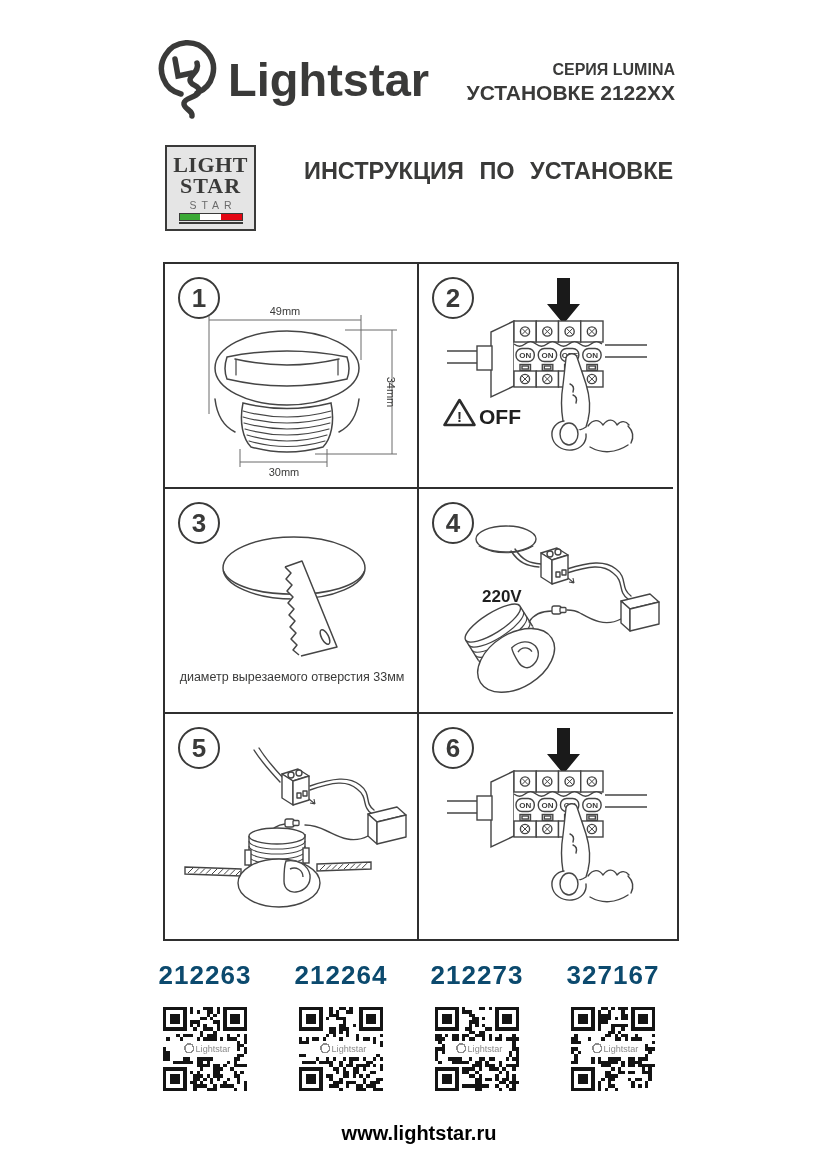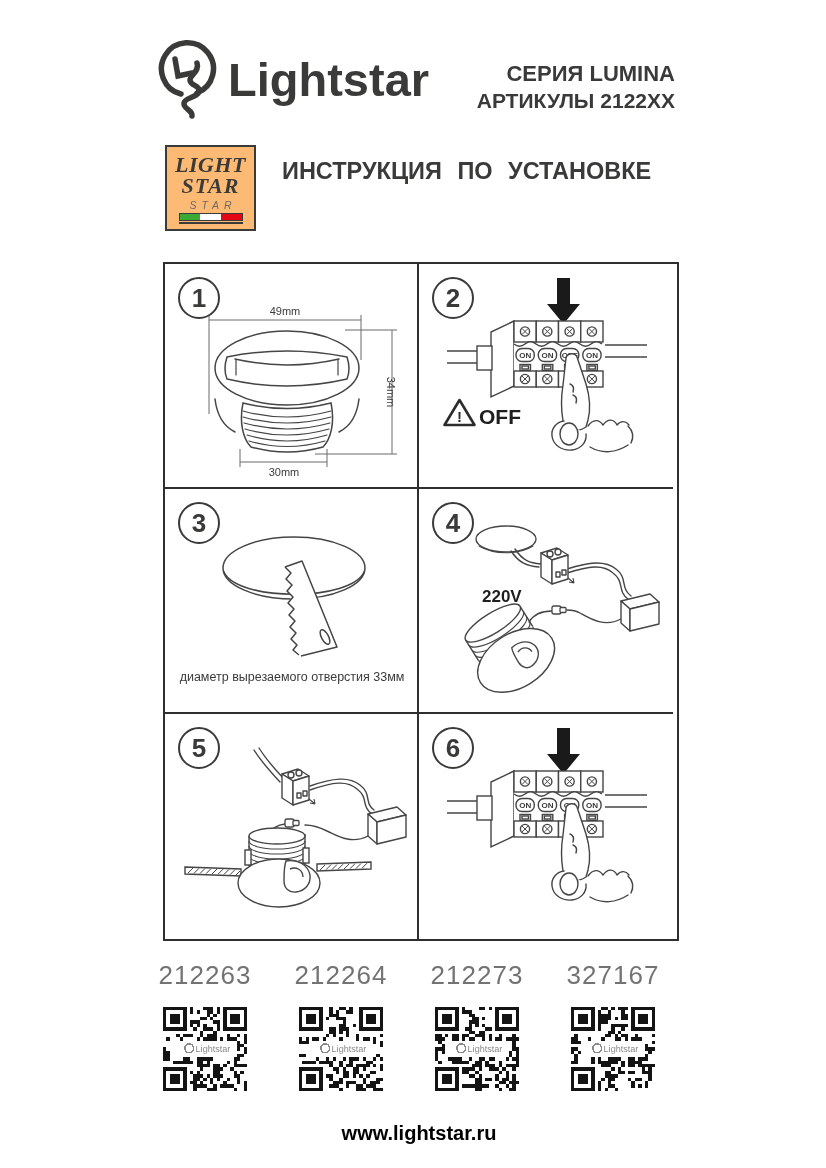--- a/index.html
+++ b/index.html
@@ -3,73 +3,73 @@
 <meta charset="utf-8">
 <style>
   html,body{margin:0;padding:0;background:#fff;}
   .page{position:relative;width:826px;height:1168px;background:#fff;
         font-family:"Liberation Sans",sans-serif;color:#3a3a39;overflow:hidden;}
   
   .bulb{position:absolute;left:156px;top:38px;}
   .wordmark{position:absolute;left:228px;top:52px;font-size:47px;font-weight:700;
             letter-spacing:0px;color:#3a3a39;}
   .series-block{position:absolute;right:151px;top:60px;text-align:right;line-height:1.25;}
-  .series-line1{font-size:22px;font-weight:700;}
+  .series-line1{font-size:16px;font-weight:700;}
   .series-line2{font-size:21px;font-weight:700;}
   
   .group-logo{position:absolute;left:165px;top:145px;width:87px;height:82px;border:2px solid #3a3a39;
-              text-align:center;font-family:"Liberation Serif",serif;background:#fdba74;font-style:italic;}
+              text-align:center;font-family:"Liberation Serif",serif;background:#e5e5e5;}
   .gl-light{font-size:22px;font-weight:700;letter-spacing:.5px;margin-top:7px;line-height:1;}
   .gl-star{font-size:22px;font-weight:700;letter-spacing:1px;line-height:.95;}
   .gl-group{font-family:"Liberation Sans",sans-serif;font-size:10.5px;letter-spacing:5px;
             color:#6a6a6a;margin-top:3px;text-indent:5px;line-height:1;}
   .gl-flag{width:62px;height:6px;margin:3px auto 0;border:1px solid #3a3a39;display:flex;}
   .gl-flag span{flex:1;}
   .gl-underline{width:64px;height:2px;background:#3a3a39;margin:1px auto 0;}
   
-  .title{position:absolute;left:282px;top:156px;font-size:23.5px;font-weight:700;line-height:31px;
+  .title{position:absolute;left:304px;top:156px;font-size:23.5px;font-weight:700;line-height:31px;
          color:#3a3a39;white-space:nowrap;}
   .title .l1{word-spacing:9px;}
   .title .l2{word-spacing:2px;}
   
   .grid{position:absolute;left:163px;top:262px;width:512px;height:675px;border:2px solid #2f2f2f;
         display:grid;grid-template-columns:254px 254px;grid-template-rows:225px 225px 225px;box-sizing:content-box;}
   .cell{position:relative;background:#fff;}
   .cell.br{border-right:2px solid #2f2f2f;}
   .cell.bb{border-bottom:2px solid #2f2f2f;}
   .badge{position:absolute;left:13px;top:13px;width:38px;height:38px;border:2px solid #3a3a39;
          border-radius:50%;display:flex;align-items:center;justify-content:center;
          font-size:26px;font-weight:700;background:#fff;z-index:2;}
   .cell svg{display:block;position:absolute;left:0;top:0;}
   svg text{font-family:"Liberation Sans",sans-serif;}
   
   .articles{position:absolute;left:150px;top:960px;width:518px;display:flex;justify-content:space-between;}
   .article-col{width:110px;text-align:center;}
-  .article-num{font-size:26px;font-weight:400;letter-spacing:1px;color:#737373;margin-bottom:16px;}
+  .article-num{font-size:26px;font-weight:700;letter-spacing:1px;color:#0c4a6e;margin-bottom:16px;}
   .qr{width:84px;height:84px;margin:0 auto;shape-rendering:crispEdges;}
   
   .footer{position:absolute;left:163px;top:1122px;width:512px;text-align:center;
           font-size:20px;font-weight:700;color:#000000;}
 </style>
 </head>
 <body>
 
 <div class="page">
 
   <svg class="bulb" width="66" height="82" viewBox="0 0 66 82">
     <g fill="none" stroke="#3a3a39" stroke-width="5.5" stroke-linecap="round">
       <path d="M25,56 A26,26 0 1 1 41,55"></path>
       <path d="M19,21 L22,38 L36,35"></path>
       <path d="M41,25 C44,33 34,37 34,42 C34,48 44,47 43,53 C42,60 29,59 28,65 C27,71 37,72 36,78"></path>
     </g>
   </svg>
   <div class="wordmark">Lightstar</div>
   <div class="series-block">
     <div class="series-line1">СЕРИЯ LUMINA</div>
-    <div class="series-line2">АРТИКУЛЫ 2122XX</div>
+    <div class="series-line2">УСТАНОВКЕ 2122XX</div>
   </div>
 
   <div class="group-logo">
     <div class="gl-light">LIGHT</div>
     <div class="gl-star">STAR</div>
     <div class="gl-group">STAR</div>
     <div class="gl-flag">
       <span style="background:#3aa935"></span>
         <span style="background:#fff"></span>
         <span style="background:#e30613"></span>

